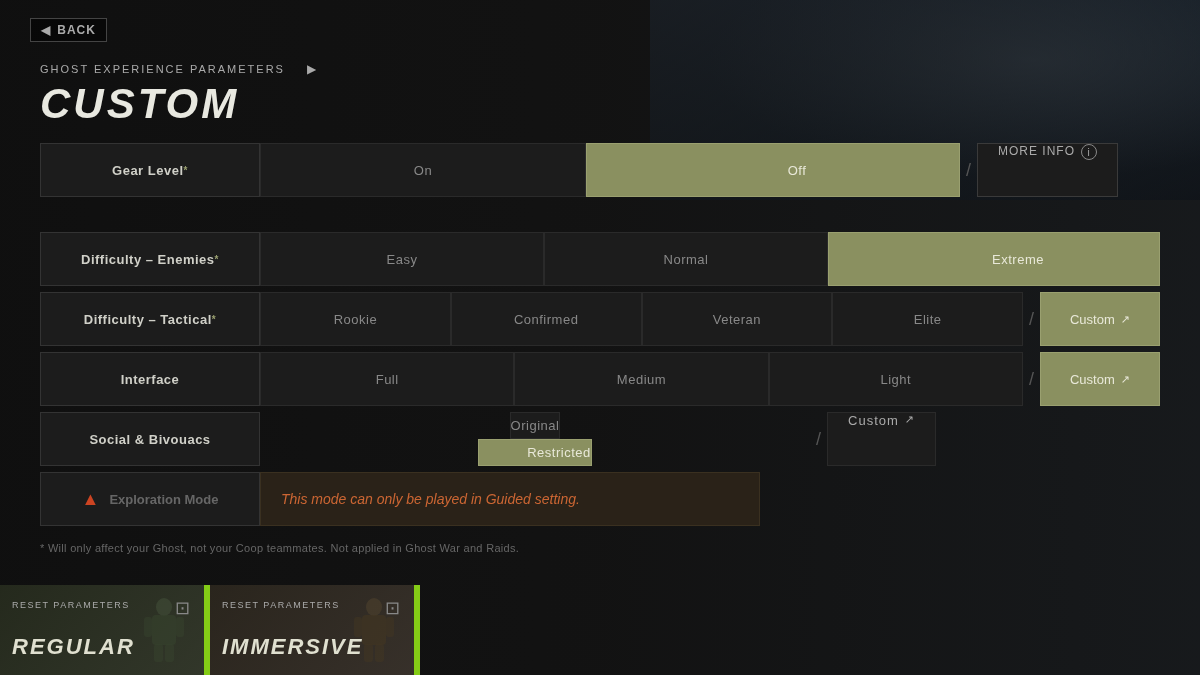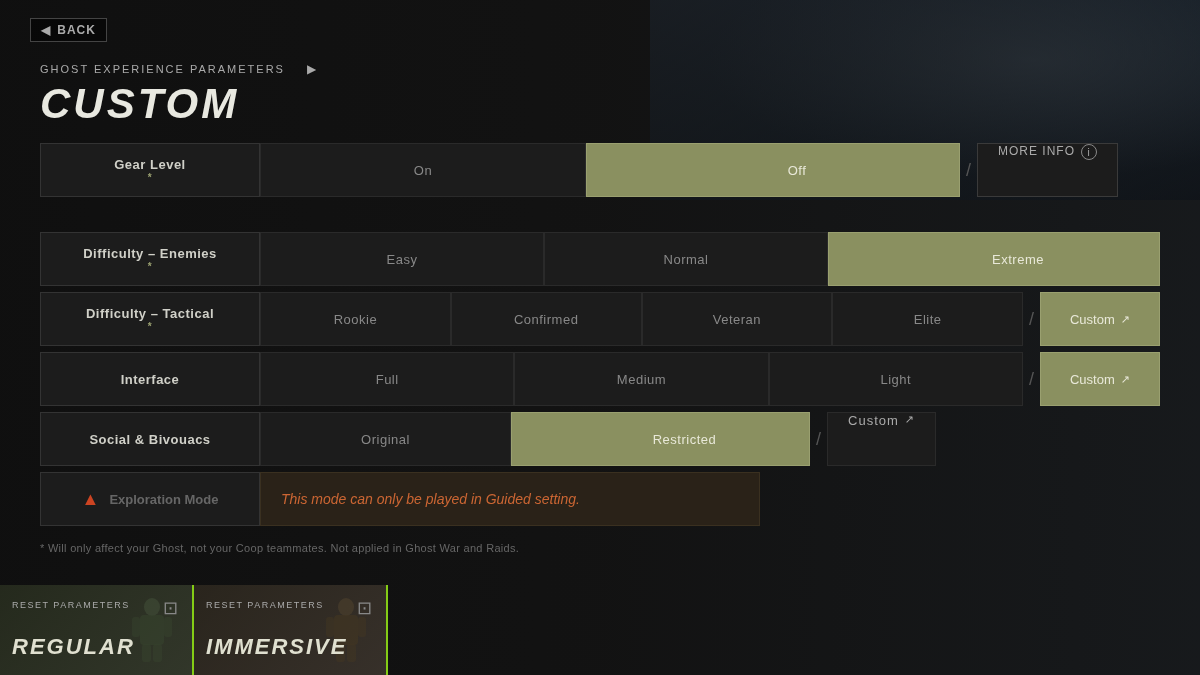--- a/index.html
+++ b/index.html
@@ -113,21 +113,20 @@
       background: #1c1c1c;
       border: 1px solid #333;
       height: 100%;
       display: flex;
       align-items: center;
       justify-content: center;
       color: #d0d0c8;
       font-size: 13px;
       font-weight: bold;
       letter-spacing: 0.5px;
-      flex-direction: column;
     }
 
     .setting-options {
       display: flex;
       align-items: center;
       flex: 1;
       gap: 0;
       height: 100%;
     }
 
@@ -267,26 +266,26 @@
 
     
     .bottom-presets {
       display: flex;
       gap: 0;
       margin-top: auto;
       height: 90px;
     }
 
     .preset-card {
-      width: 194px;
+      width: 210px;
       height: 90px;
       position: relative;
       overflow: hidden;
       cursor: pointer;
-      border-right: 2px solid #84cc16;
+      border-right: 6px solid #84cc16;
     }
 
     .preset-bg-regular {
       position: absolute;
       inset: 0;
       background: linear-gradient(135deg, #2a3020 0%, #3a4030 100%);
       opacity: 0.8;
     }
 
     .preset-bg-immersive {
@@ -459,21 +458,21 @@
       <div class="custom-btn">
         <span>Custom</span>
         <span class="external-icon">↗</span>
       </div>
     </div>
 
     <div class="setting-row">
       <div class="setting-label">
         <span>Social &amp; Bivouacs</span>
       </div>
-      <div class="setting-options" style="max-width: 550px;">
+      <div class="setting-options" style="max-width: 550px; flex-direction: column;">
         <div class="opt-btn">
           <span>Original</span>
         </div>
         <div class="opt-btn selected">
           <span>Restricted</span>
         </div>
       </div>
       <span class="divider-slash">/</span>
       <div class="more-info-btn" style="background:#1c1c1c; border:1px solid #2a2a2a; color:#aaa; font-size:13px;">
         <span>Custom</span>

